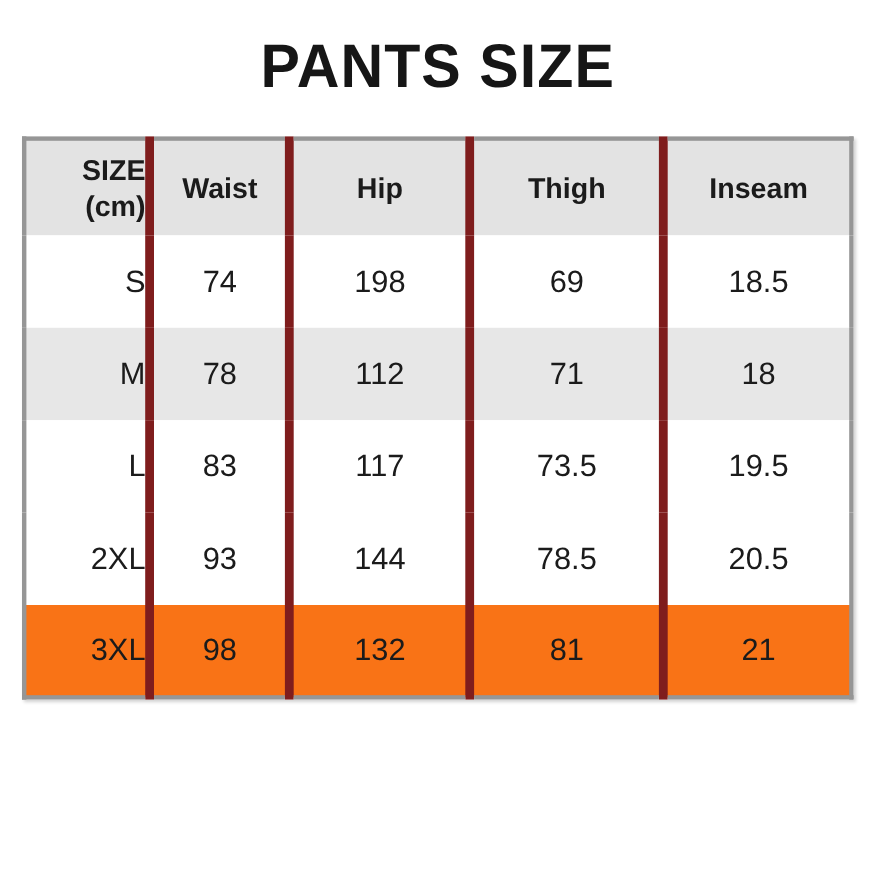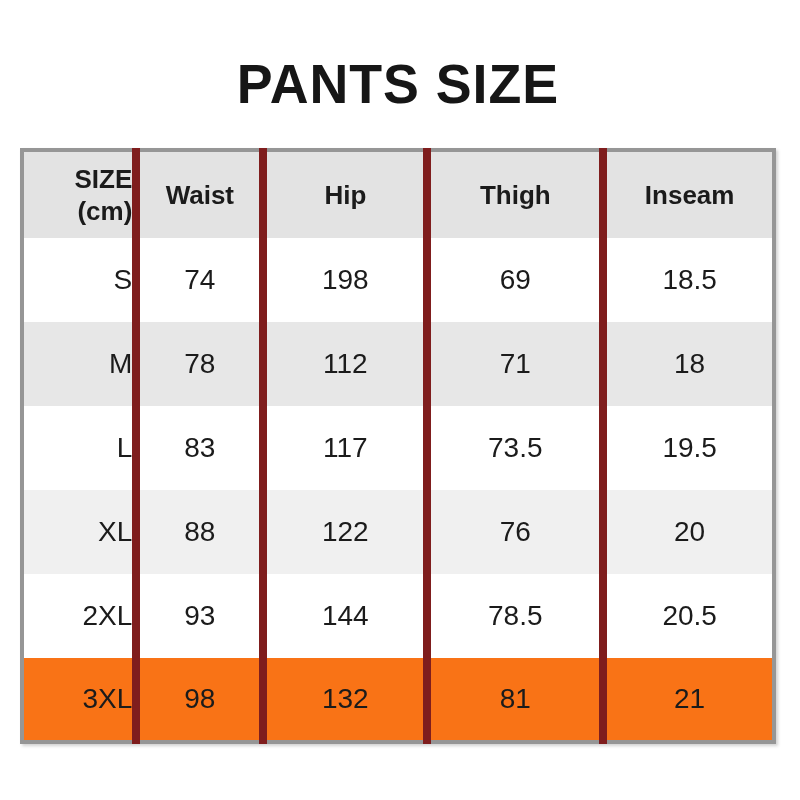--- a/index.html
+++ b/index.html
@@ -2,21 +2,21 @@
 <html><head>
 <meta charset="utf-8">
 <style>
   * { margin: 0; padding: 0; box-sizing: border-box; }
   html, body {
     width: 800px; height: 800px;
     background: #ffffff;
     font-family: "Liberation Sans", "DejaVu Sans", sans-serif;
     overflow: hidden;
   }
-  .page { width: 796px; height: 800px; padding-top: 54px; border-radius: 28px; }
+  .page { width: 796px; height: 800px; padding-top: 30px; border-radius: 28px; }
   .title {
     text-align: center;
     font-size: 56px;
     font-weight: bold;
     color: #161616;
     letter-spacing: 1px;
     transform: scaleX(0.96);
     height: 64px;
     line-height: 60px;
     margin-bottom: 30px;
@@ -96,27 +96,20 @@
         <td>71</td>
         <td>18</td>
       </tr>
       <tr class="row-white">
         <td>L</td>
         <td>83</td>
         <td>117</td>
         <td>73.5</td>
         <td>19.5</td>
       </tr>
-      <tr class="row-gray-b">
-        <td>XL</td>
-        <td>88</td>
-        <td>122</td>
-        <td>76</td>
-        <td>20</td>
-      </tr>
       <tr class="row-white">
         <td>2XL</td>
         <td>93</td>
         <td>144</td>
         <td>78.5</td>
         <td>20.5</td>
       </tr>
       <tr class="row-gray-c">
         <td>3XL</td>
         <td>98</td>

